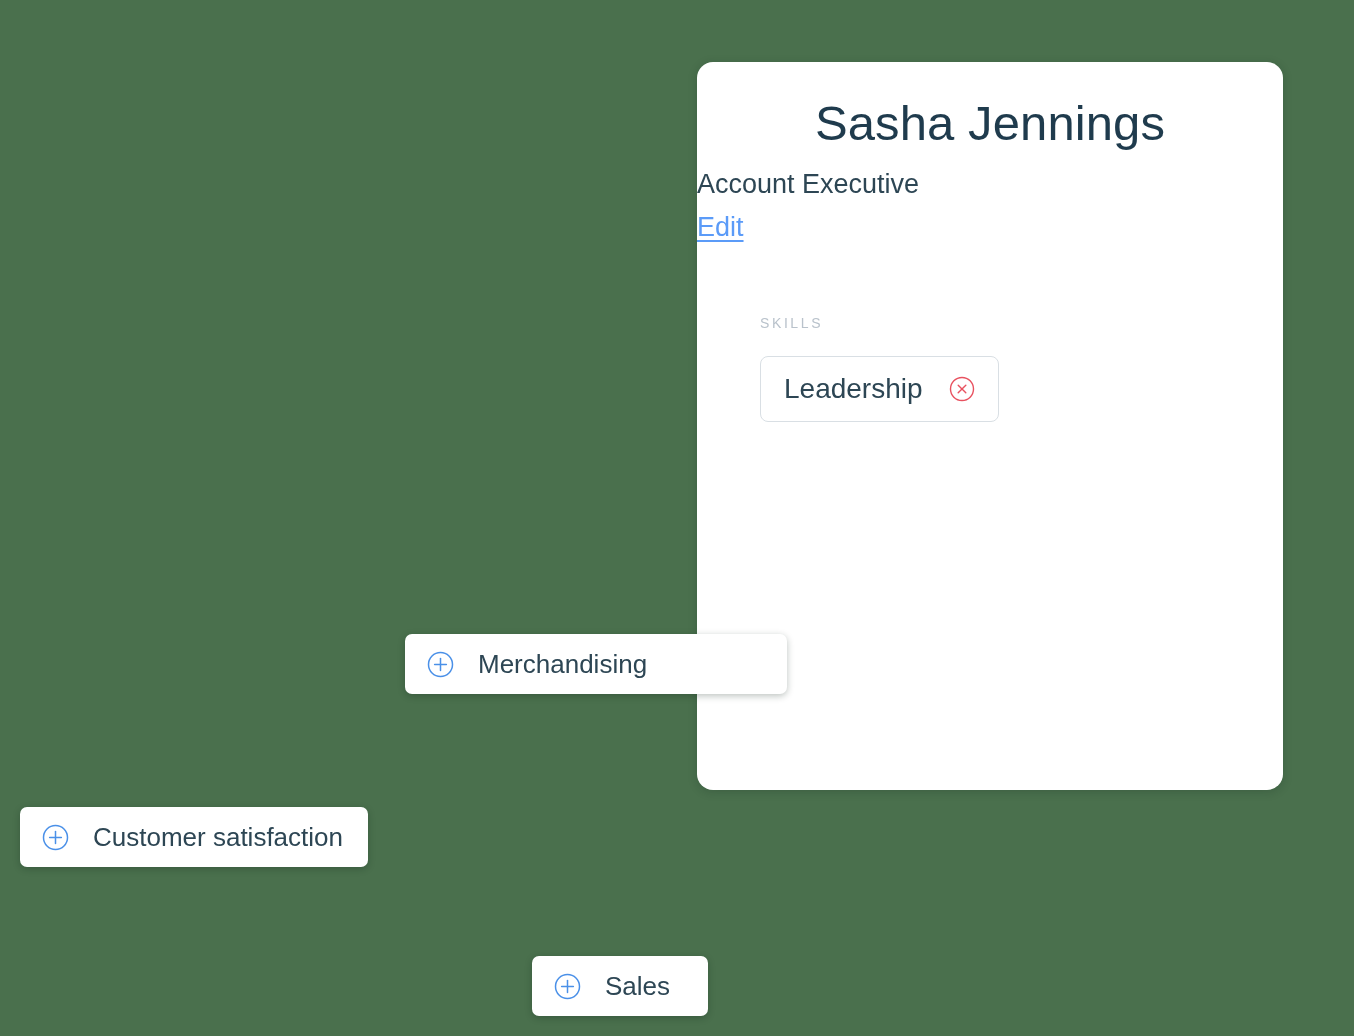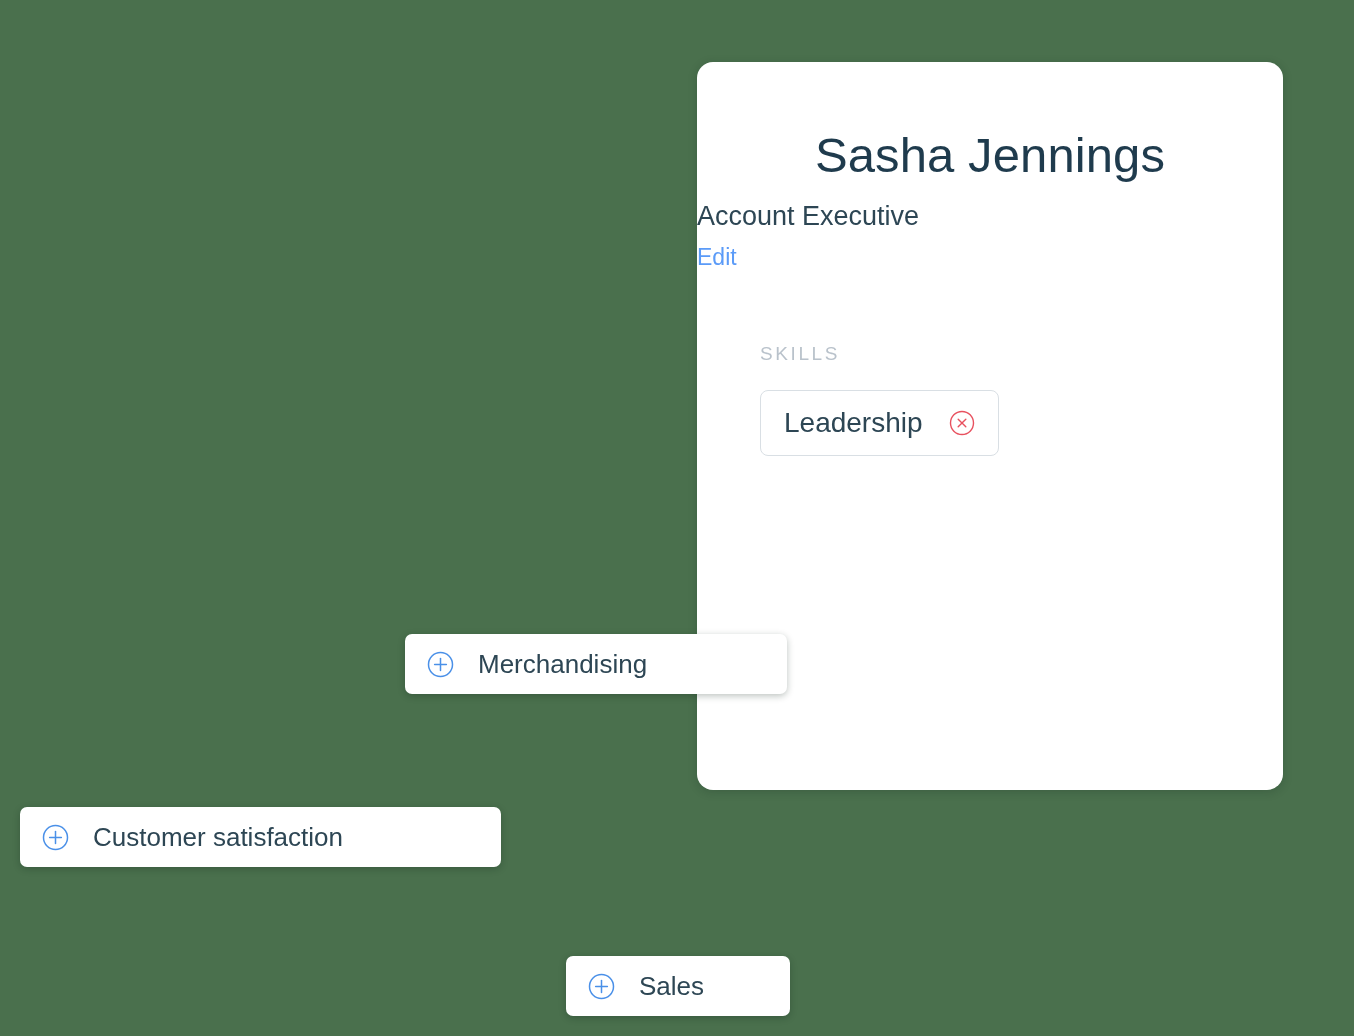--- a/index.html
+++ b/index.html
@@ -31,21 +31,21 @@
     height: 728px;
     background: #ffffff;
     border-radius: 16px;
     box-shadow: 0 2px 10px rgba(20, 40, 30, 0.22);
     box-sizing: border-box;
     z-index: 2;
   }
 
   .card-header {
     text-align: center;
-    padding-top: 68px;
+    padding-top: 36px;
   }
 
   .person-name {
     font-size: 49px;
     font-weight: 400;
     color: #1f3b4d;
     letter-spacing: 0.1px;
     line-height: 1.05;
     margin: 0;
   }
@@ -57,32 +57,33 @@
     font-weight: 400;
     display: flex;
     align-items: baseline;
     justify-content: center;
     gap: 12px;
     flex-direction: column;
   }
 
   .edit-link {
     color: #5b9bf8;
+    text-decoration: underline;
     text-underline-offset: 4px;
     cursor: pointer;
-    font-size: 23px;
+    font-size: 27px;
   }
 
   .skills-section {
     margin-top: 72px;
     padding-left: 63px;
   }
 
   .skills-label {
-    font-size: 19px;
+    font-size: 14px;
     letter-spacing: 2.6px;
     color: #b9c2cb;
     font-weight: 400;
   }
 
   .skill-chips {
     margin-top: 25px;
     display: flex;
     flex-direction: column;
     align-items: flex-start;
@@ -145,27 +146,27 @@
 
   #chip-merchandising {
     left: 405px;
     top: 634px;
     width: 382px;
   }
 
   #chip-customer-satisfaction {
     left: 20px;
     top: 807px;
-    width: 481px;
+    width: 348px;
   }
 
   #chip-sales {
-    left: 566px;
+    left: 532px;
     top: 956px;
-    width: 224px;
+    width: 176px;
   }
 </style>
 </head>
 <body>
 
 <div id="stage" style="background: rgb(74, 112, 77);">
 
   <div class="profile-card">
 
     <div class="card-header">

